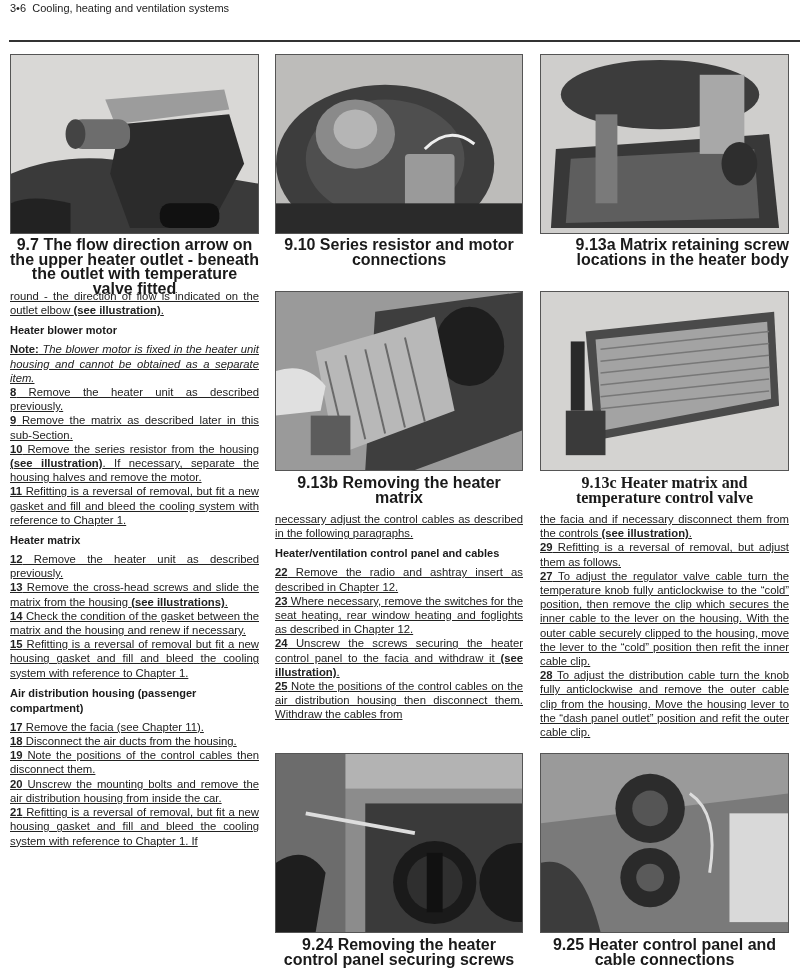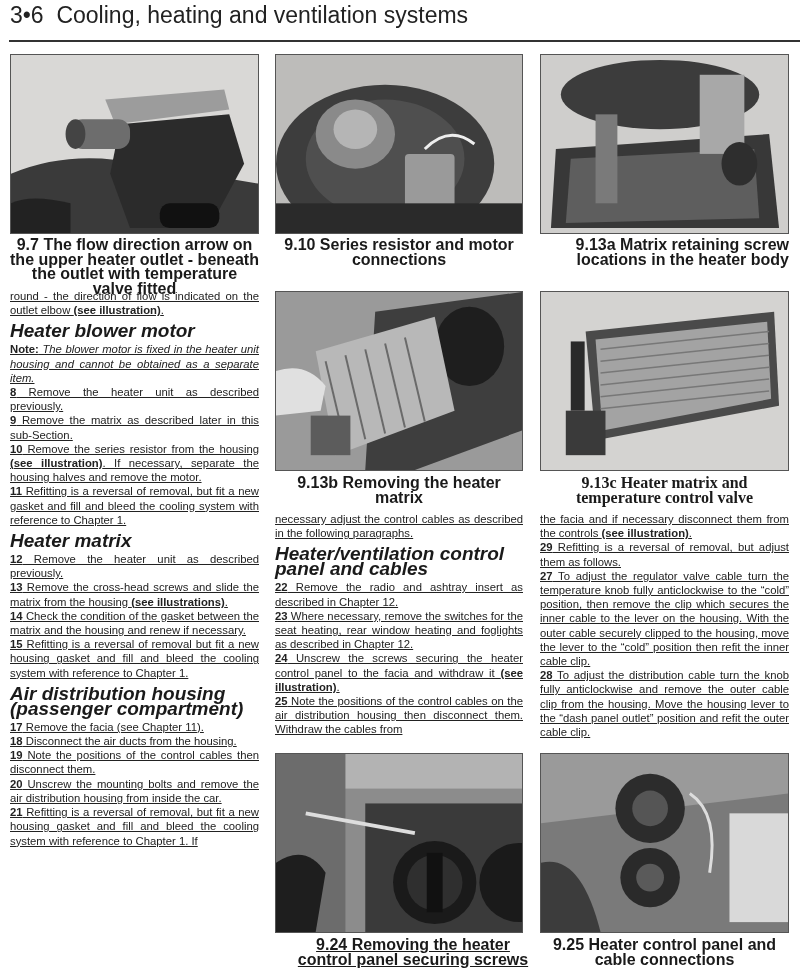--- a/index.html
+++ b/index.html
@@ -1,29 +1,29 @@
 <!DOCTYPE html>
 <html><head>
 <meta charset="utf-8">
 <style>
   html, body { margin: 0; padding: 0; background: #ffffff; }
   body { width: 800px; height: 970px; position: relative; overflow: hidden;
          font-family: "Liberation Sans", sans-serif; color: #1a1a1a; }
-  .header { position: absolute; left: 10px; top: 2px; font-size: 23px; color: #222; white-space: nowrap; }
+  .header { position: absolute; left: 10px; top: 2px; font-size: 11px; color: #222; white-space: nowrap; }
   .rule { position: absolute; left: 9px; right: 0; top: 40px; height: 2px; background: #333; }
 
   .photo { position: absolute; border: 1px solid #555; box-sizing: border-box; overflow: hidden; }
   .photo svg { display: block; width: 100%; height: 100%; }
 
   .caption { position: absolute; font-weight: bold; font-size: 16px; line-height: 14.5px;
              text-align: center; color: #1a1a1a; }
 
   .col { position: absolute; font-size: 11.3px; line-height: 14.2px; color: #222; text-align: justify; }
   .col p { margin: 0; text-decoration: underline; }
-  .col h2 { margin: 6px 0 4px 0; font-size: 19px; line-height: 15px; font-style: italic; font-weight: bold; color: #1a1a1a; text-align: left; }
+  .col h2 { margin: 6px 0 4px 0; font-size: 11px; line-height: 15px; font-weight: bold; color: #1a1a1a; text-align: left; }
   .col .num { font-weight: bold; }
   .col .b { font-weight: bold; }
   .col .i { font-style: italic; }
 </style>
 </head>
 <body>
 
 <div class="header">
   <span>3•6</span>&nbsp;
   <span>Cooling, heating and ventilation systems</span>
@@ -126,21 +126,21 @@
     <path d="M0 0 L70 0 L70 180 L0 180Z" fill="#6c6c6c"></path>
     <rect x="90" y="50" width="158" height="130" fill="#3a3a3a"></rect>
     <circle cx="160" cy="130" r="42" fill="#1a1a1a"></circle>
     <circle cx="160" cy="130" r="28" fill="#2f2f2f"></circle>
     <rect x="152" y="100" width="16" height="60" fill="#111"></rect>
     <circle cx="245" cy="130" r="40" fill="#1a1a1a"></circle>
     <line x1="30" y1="60" x2="140" y2="80" stroke="#ddd" stroke-width="4"></line>
     <path d="M0 110 Q30 90 50 120 L40 180 L0 180Z" fill="#1e1e1e"></path>
   </svg>
 </div>
-<div class="caption" style="left:289px;top:938px;width:248px;text-decoration:underline;">
+<div class="caption" style="left:275px;top:938px;width:248px;">
   <span>9.24  Removing the heater control panel securing screws</span>
 </div>
 
 <div class="photo" style="left:540px;top:753px;width:249px;height:180px;">
   <svg viewBox="0 0 249 180" preserveAspectRatio="none">
     <rect width="249" height="180" fill="#7a7a7a"></rect>
     <path d="M0 0 L249 0 L249 40 L0 70Z" fill="#9a9a9a"></path>
     <circle cx="110" cy="55" r="35" fill="#2c2c2c"></circle>
     <circle cx="110" cy="55" r="18" fill="#555"></circle>
     <circle cx="110" cy="125" r="30" fill="#2a2a2a"></circle>

